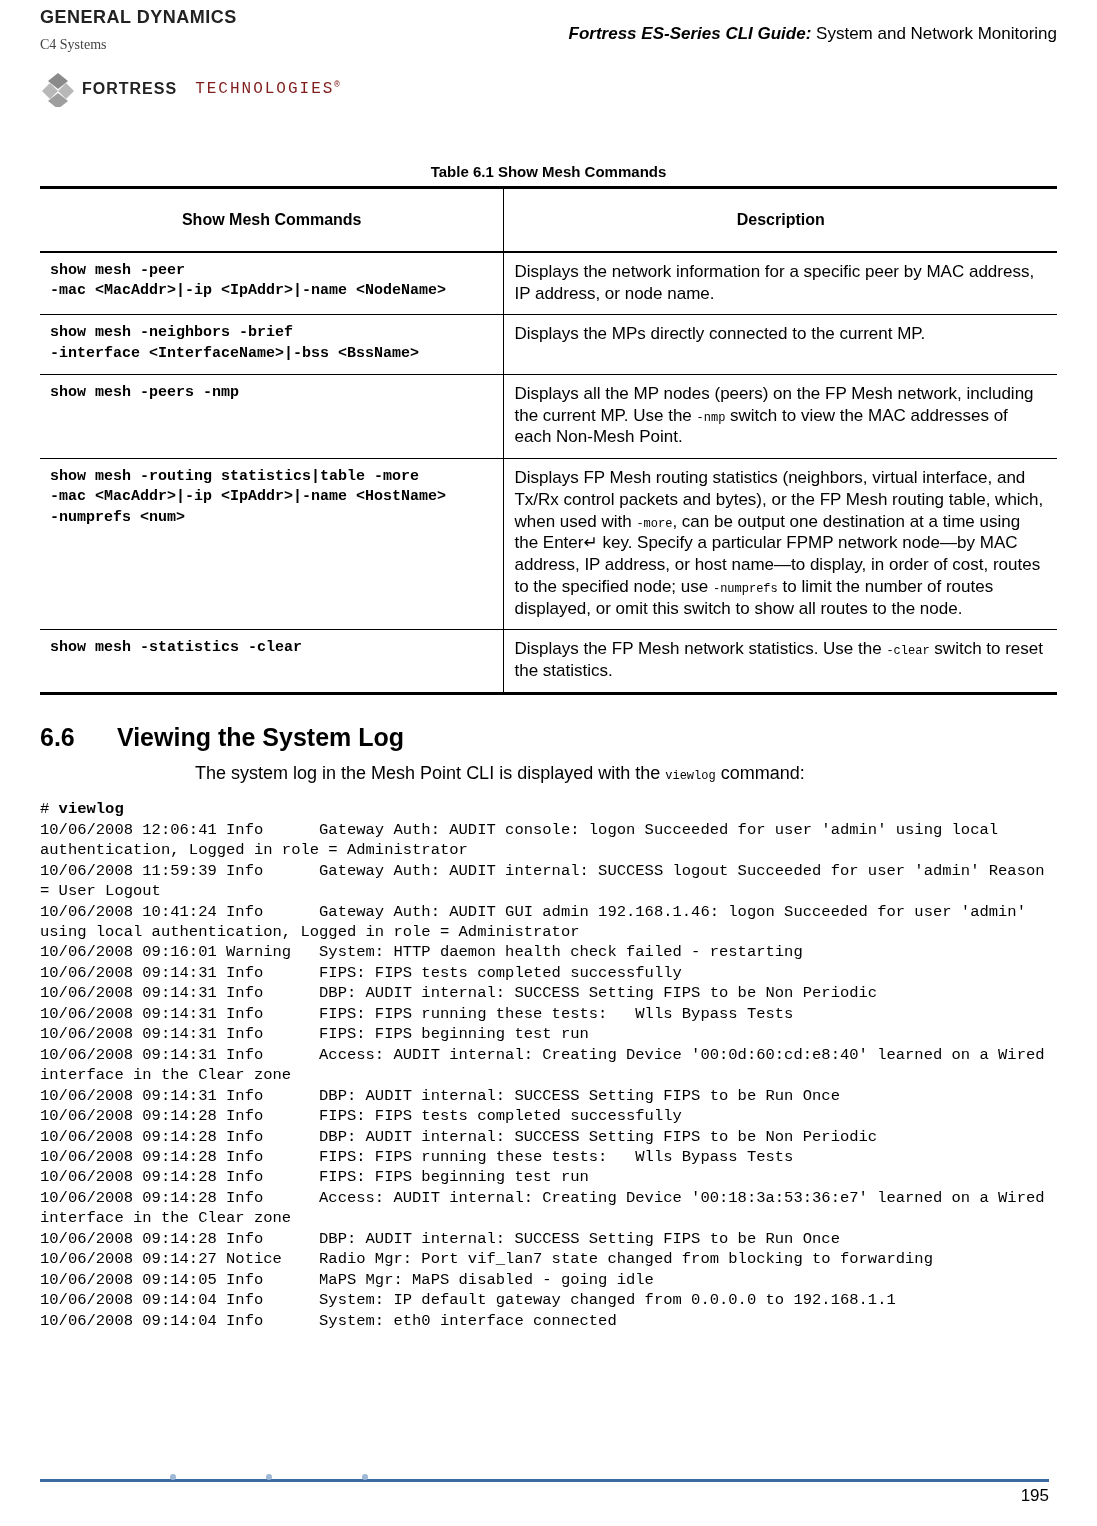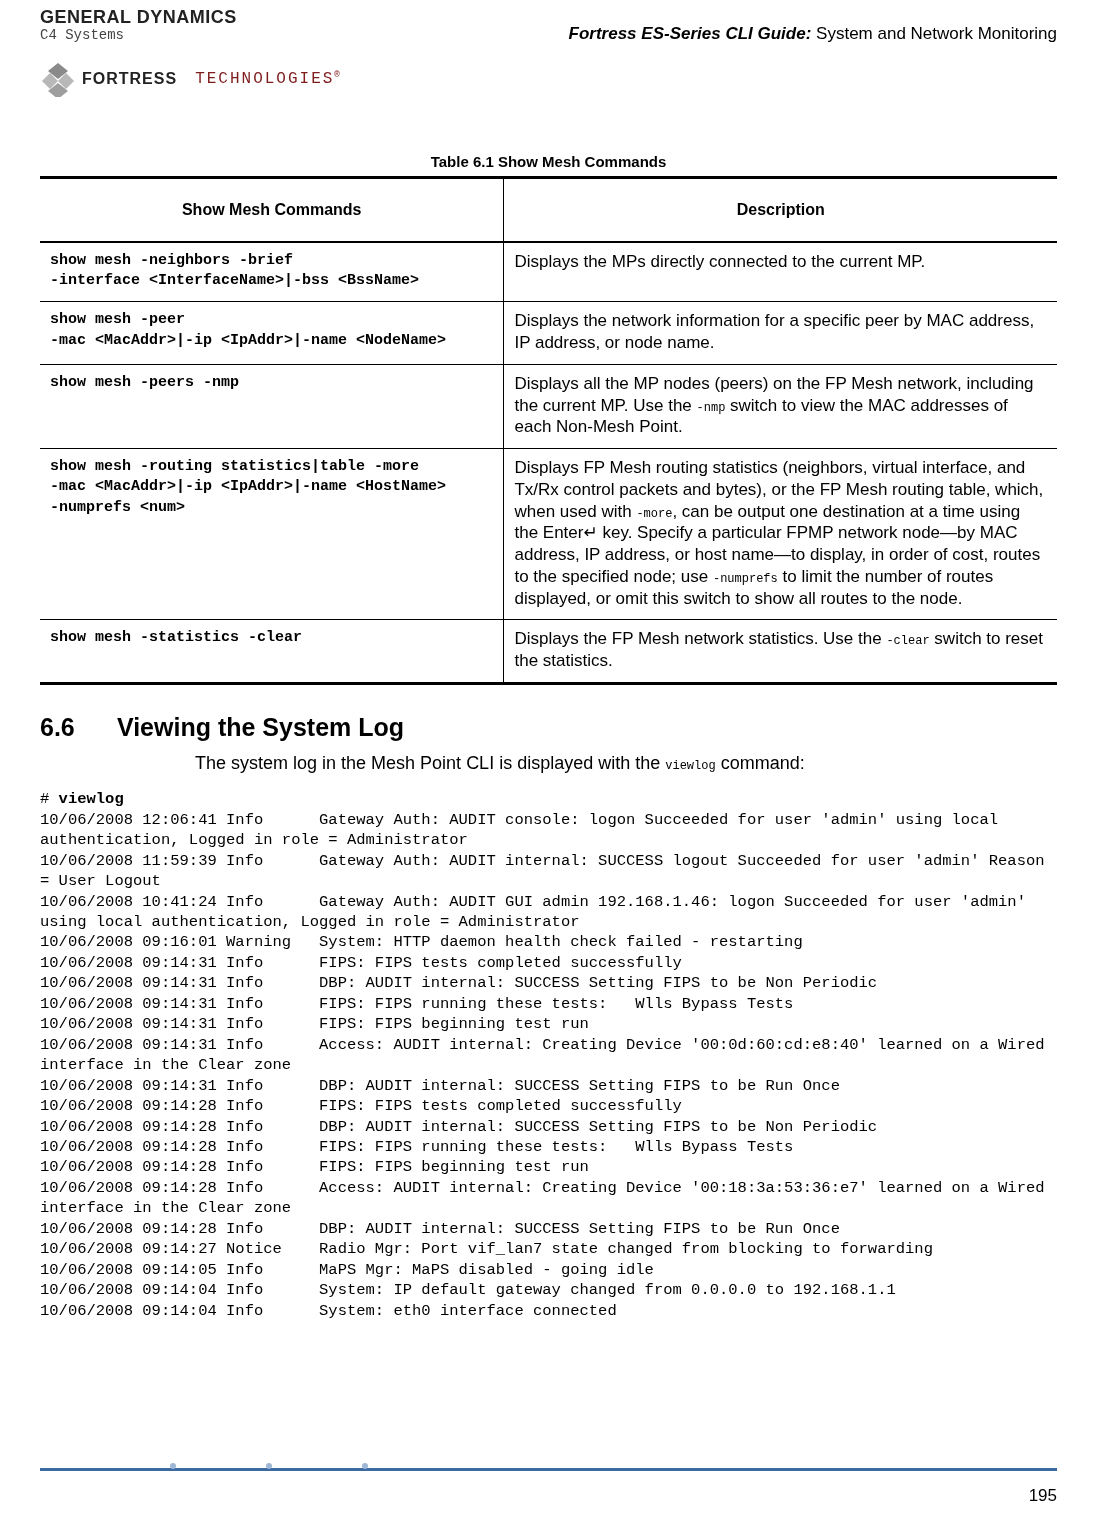--- a/index.html
+++ b/index.html
@@ -31,24 +31,24 @@
   }
   .gd-logo {
     font-family: "Arial Black", Arial, sans-serif;
     font-weight: 900;
     font-size: 18px;
     letter-spacing: 0.5px;
     color: #222;
     line-height: 1.05;
   }
   .c4 {
-    font-family: Liberation Mono, monospace;
+    font-family: Liberation Serif, serif;
     font-size: 14px;
     color: #444;
-    margin-top: 0;
+    margin-top: 10px;
   }
   .fortress-row {
     display: flex;
     align-items: center;
     margin-top: 18px;
   }
   .fortress-icon {
     width: 36px;
     height: 36px;
     position: relative;
@@ -144,25 +144,25 @@
     font-size: 15.5px;
     line-height: 1.32;
     white-space: pre-wrap;
     margin-top: 14px;
     margin-left: 0;
   }
   .log-block .prompt { font-weight: 400; }
   .log-block .bold { font-weight: 700; }
   .footer-bar {
     position: absolute;
-    left: 40px; right: 40px; bottom: 20px;
+    left: 40px; right: 48px; bottom: 20px;
     border-top: 3px solid #3b6aa0;
     display: flex;
     justify-content: flex-end;
-    padding-top: 15px;
+    padding-top: 4px;
   }
   .footer-dots {
     position: absolute;
     left: 130px;
     top: -8px;
     display: flex;
     gap: 90px;
   }
   .footer-dots span {
     width: 6px; height: 6px; background: #9db7d4; border-radius: 50%;
@@ -209,31 +209,31 @@
   <table class="mesh">
     <thead>
       <tr>
         <th>Show Mesh Commands</th>
         <th>Description</th>
       </tr>
     </thead>
     <tbody>
       <tr>
         <td>
+            <div class="cmd">show mesh -peer
+-mac &lt;MacAddr&gt;|-ip &lt;IpAddr&gt;|-name &lt;NodeName&gt;</div>
+          </td>
+        <td>Displays the network information for a specific peer by MAC address, IP address, or node name.</td>
+      </tr>
+      <tr>
+        <td>
             <div class="cmd">show mesh -neighbors -brief
 -interface &lt;InterfaceName&gt;|-bss &lt;BssName&gt;</div>
           </td>
         <td>Displays the MPs directly connected to the current MP.</td>
-      </tr>
-      <tr>
-        <td>
-            <div class="cmd">show mesh -peer
--mac &lt;MacAddr&gt;|-ip &lt;IpAddr&gt;|-name &lt;NodeName&gt;</div>
-          </td>
-        <td>Displays the network information for a specific peer by MAC address, IP address, or node name.</td>
       </tr>
       <tr>
         <td>
             <div class="cmd">show mesh -peers -nmp</div>
           </td>
         <td>
           <span>Displays all the MP nodes (peers) on the FP Mesh network, including the current MP. Use the </span><span class="mono-inline">-nmp</span><span> switch to view the MAC addresses of each Non-Mesh Point.</span>
         </td>
       </tr>
       <tr>

